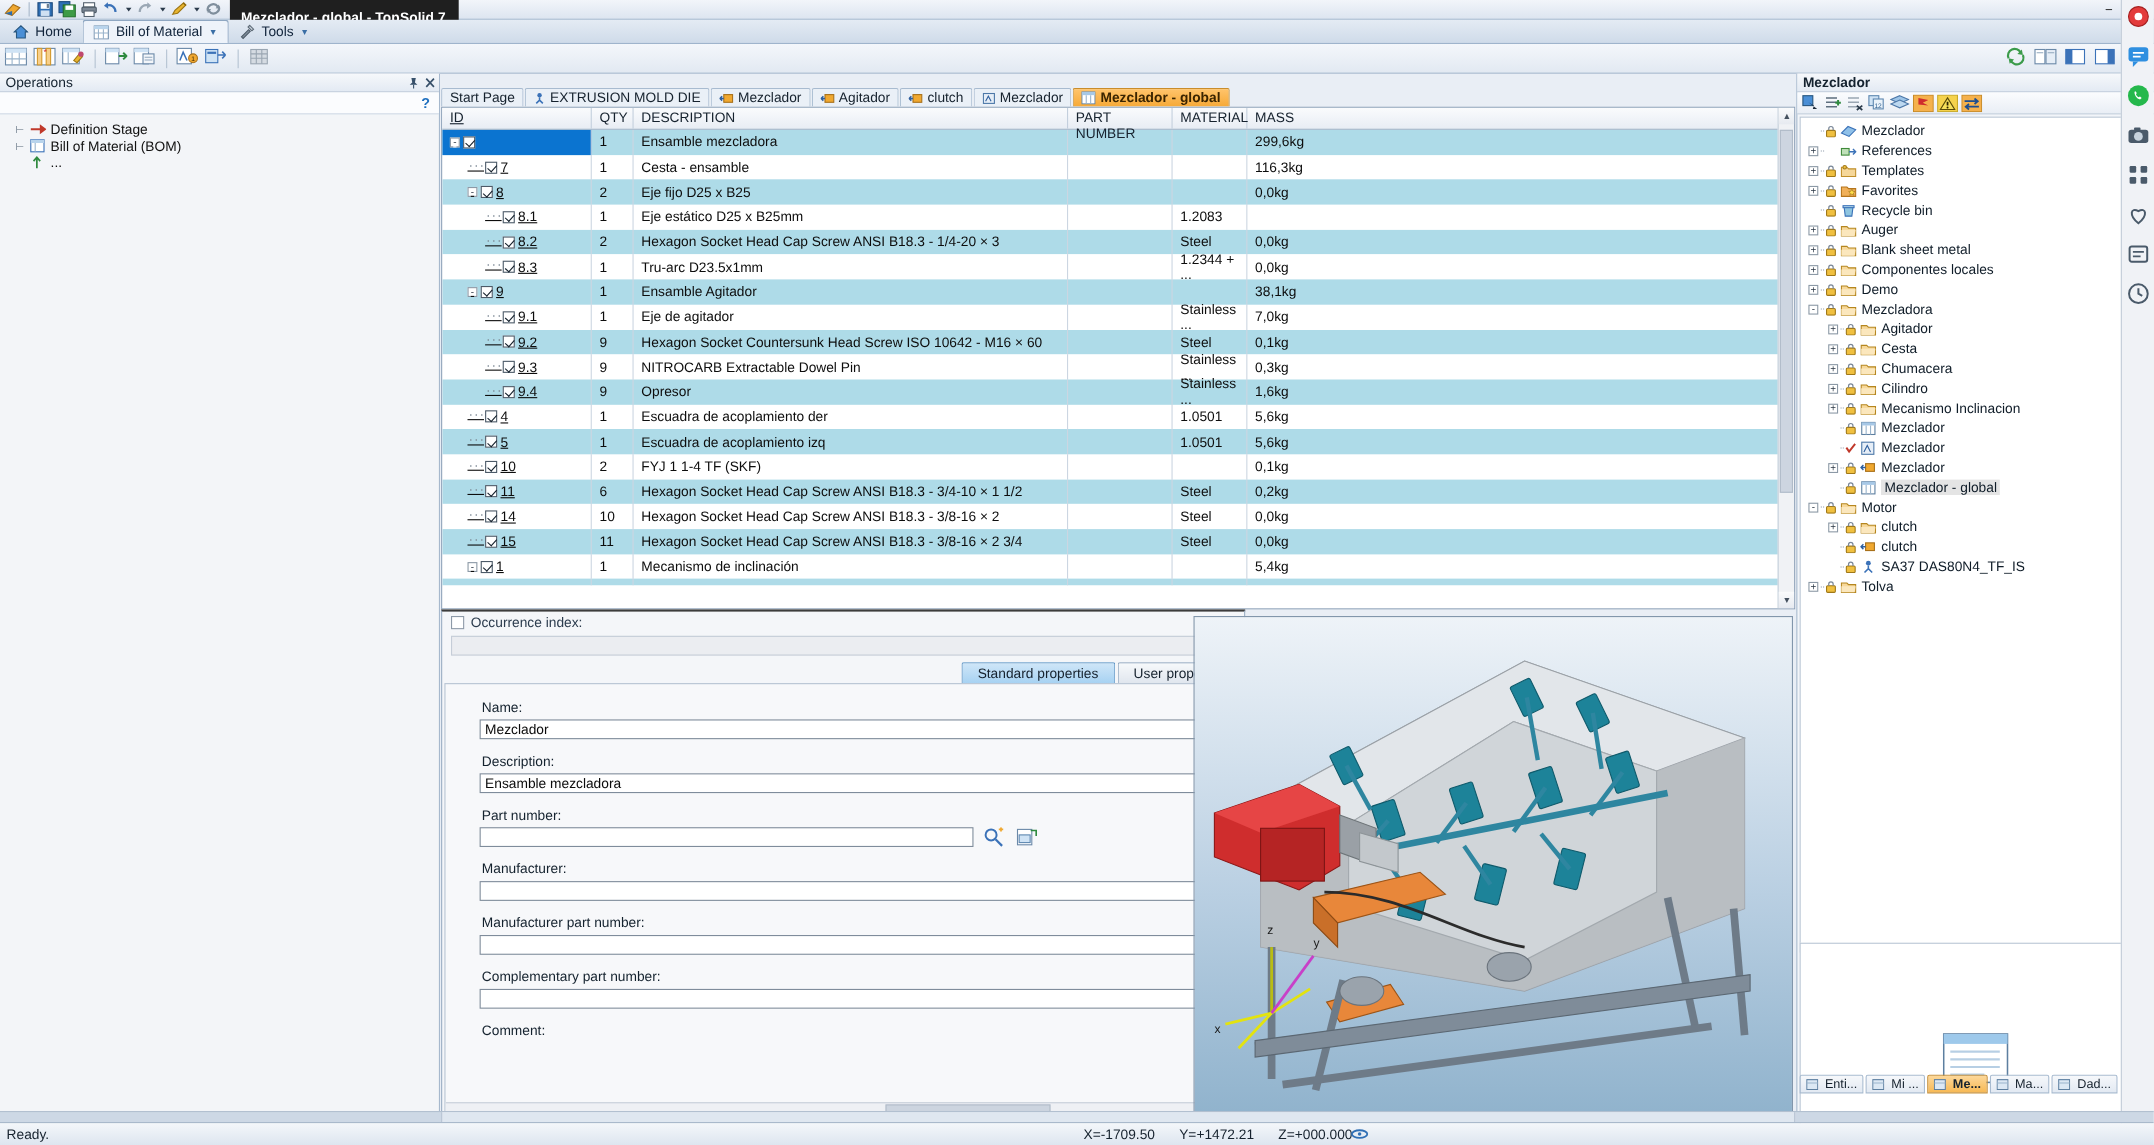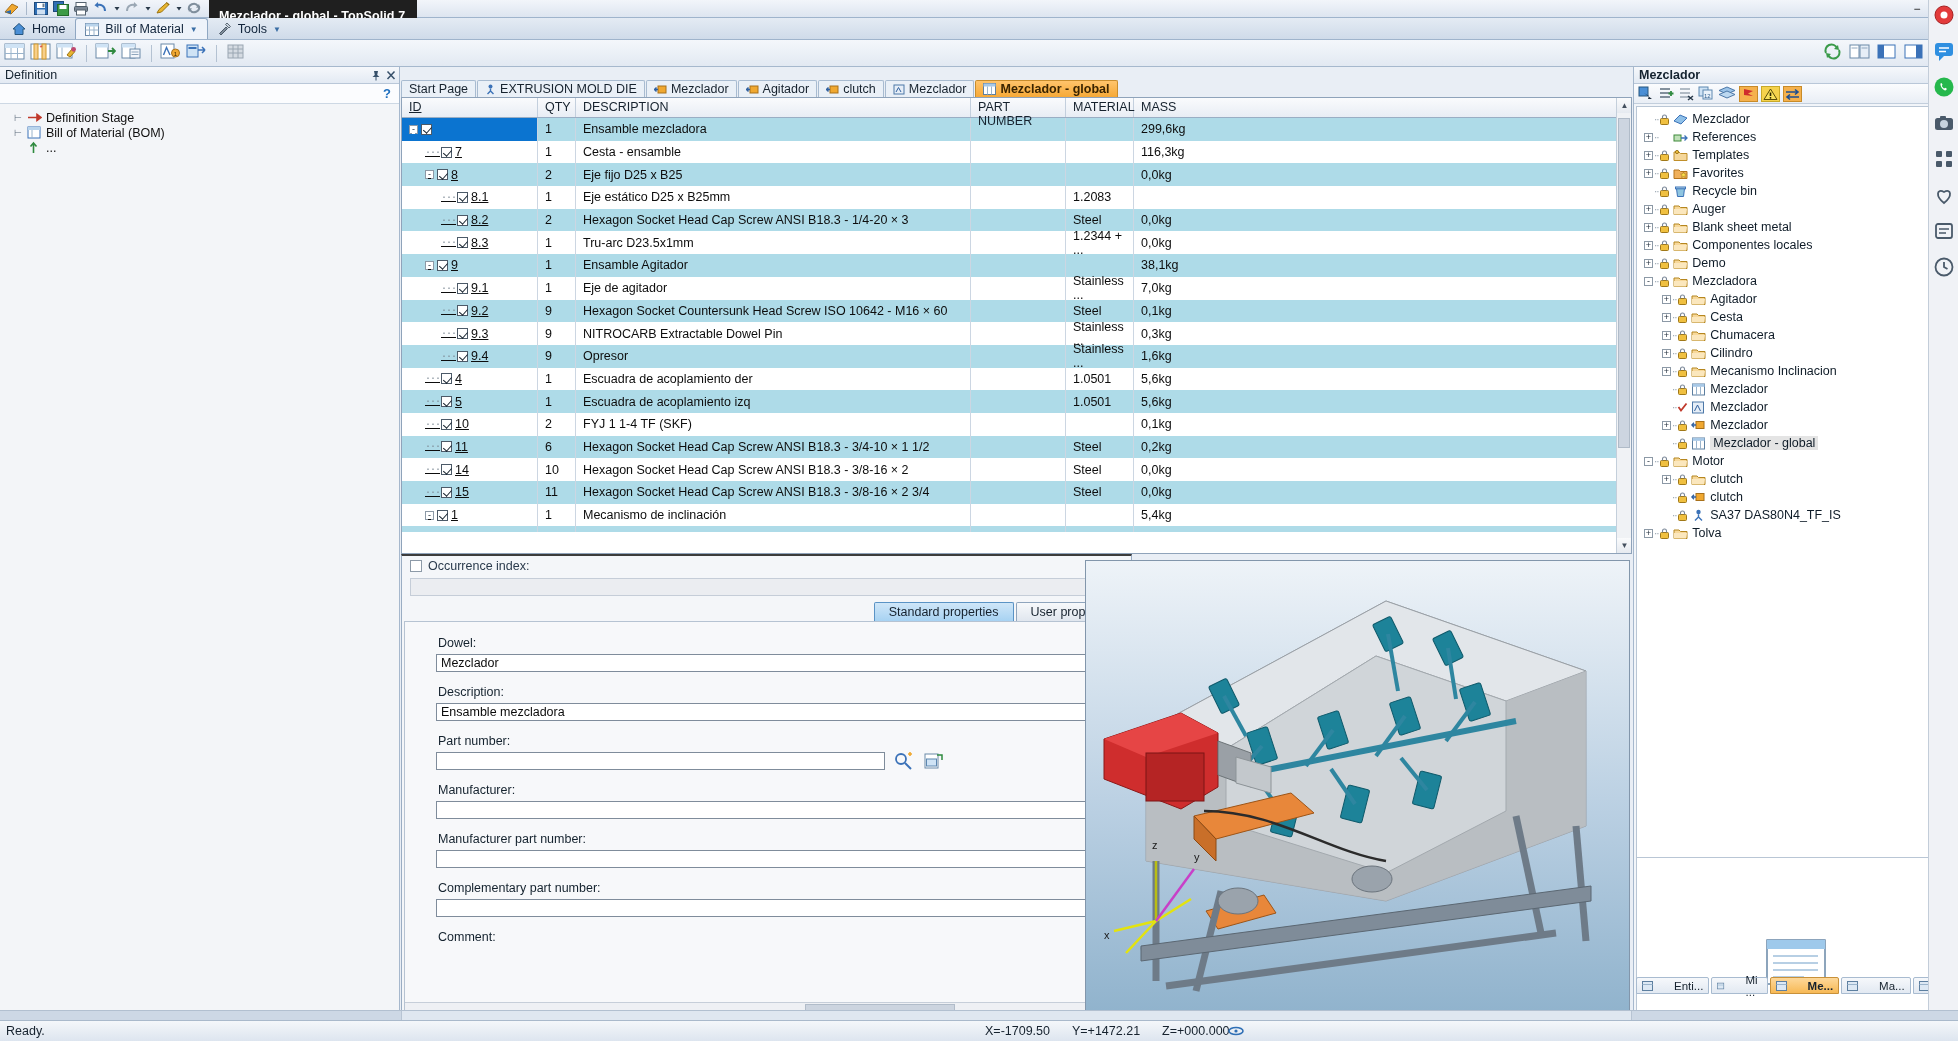--- a/index.html
+++ b/index.html
@@ -164,21 +164,21 @@
   .rtoolbar { height:20px; background:linear-gradient(#fbfcfe,#e9eef5); border-bottom:1px solid #c2cedc; display:flex; align-items:center; gap:3px; padding:0 4px; }
   .rtreearea { height:760px; background:#fff; border:1px solid #b9c6d5; margin:2px; overflow:hidden; position:relative; }
   .tnode { display:flex; align-items:center; height:18px; font-size:12.5px; color:#0f1c28; white-space:nowrap; }
   .tnode .sel { background:#e4e4e4; padding:0 3px; }
   .plusbox { width:9px; height:9px; border:1px solid #8c99a6; background:#fff; color:#2a3644; font-size:9px; line-height:7px; text-align:center; display:inline-block; flex:none; }
   .dots { color:#93a0ad; font-size:10px; letter-spacing:-1.2px; padding:0 1px; }
   .lock { width:11px; height:11px; flex:none; }
   .ficon { width:15px; height:13px; flex:none; margin-right:4px; }
   .rprev { position:absolute; left:2px; top:790px; width:321px; height:210px; background:#fff; border:1px solid #b9c6d5; display:flex; align-items:center; justify-content:center; }
   .rbottomtabs { position:absolute; left:2px; bottom:26px; display:flex; gap:2px; }
-  .btab { height:17px; display:flex; align-items:center; gap:21px; padding:0 5px; font-size:11.5px; background:linear-gradient(#f6f8fb,#e2e9f2); border:1px solid #a8bbd0; border-radius:2px 2px 0 0; color:#16222e; }
+  .btab { height:17px; display:flex; align-items:center; gap:6px; padding:0 5px; font-size:11.5px; background:linear-gradient(#f6f8fb,#e2e9f2); border:1px solid #a8bbd0; border-radius:2px 2px 0 0; color:#16222e; }
   .btab.sel { background:linear-gradient(#fdd89a,#f7b955); border-color:#c8913a; font-weight:bold; }
 
   
   .rail { position:absolute; right:0; top:0; width:30px; height:1041px; background:#f0f2f6; border-left:1px solid #c3cdd9; display:flex; flex-direction:column; align-items:center; gap:14px; padding-top:4px; }
   .railic { width:22px; height:22px; }
 
   
   .statusbar {
     position:absolute; left:0; bottom:0; width:1958px; height:21px;
     background:linear-gradient(#f4f7fa,#dde5ef); border-top:1px solid #a9b9cb;
@@ -414,21 +414,21 @@
       <span class="tbtn">
         <svg width="21" height="19" viewBox="0 0 21 19">
             <text x="6" y="15" font-size="15" font-weight="bold" fill="#1e6fbf">?</text>
           </svg>
       </span>
     </span>
   </div>
 
   <div class="opsdock">
     <div class="dockhdr">
-      <span>Definition</span>
+      <span>Operations</span>
       <span class="sp">
         <span>
           <svg width="10" height="11" viewBox="0 0 10 11">
               <path d="M3 1 L7 1 L6.2 5 L8.5 7 L1.5 7 L3.8 5 Z" fill="#37506a"></path>
               <line x1="5" y1="7" x2="5" y2="10.5" stroke="#37506a"></line>
             </svg>
         </span>
         <span>
           <svg width="10" height="11" viewBox="0 0 10 11">
               <path d="M1.5 1.5 L8.5 9 M8.5 1.5 L1.5 9" stroke="#37506a" stroke-width="1.5"></path>
@@ -799,21 +799,21 @@
     <div class="ptabs">
       <div class="ptab sel">
         <span>Standard properties</span>
       </div>
       <div class="ptab">
         <span>User properties</span>
       </div>
     </div>
     <div class="pbody">
       <div style="padding-left:28px;">
-        <div class="flabel">Dowel:</div>
+        <div class="flabel">Name:</div>
         <div class="finput">Mezclador</div>
 
         <div class="flabel">Description:</div>
         <div class="finput">Ensamble mezcladora</div>
 
         <div class="flabel">Part number:</div>
         <div class="frow">
           <div class="finput short" style="margin-bottom:0"></div>
           <span>
             <svg width="20" height="18" viewBox="0 0 20 18">

